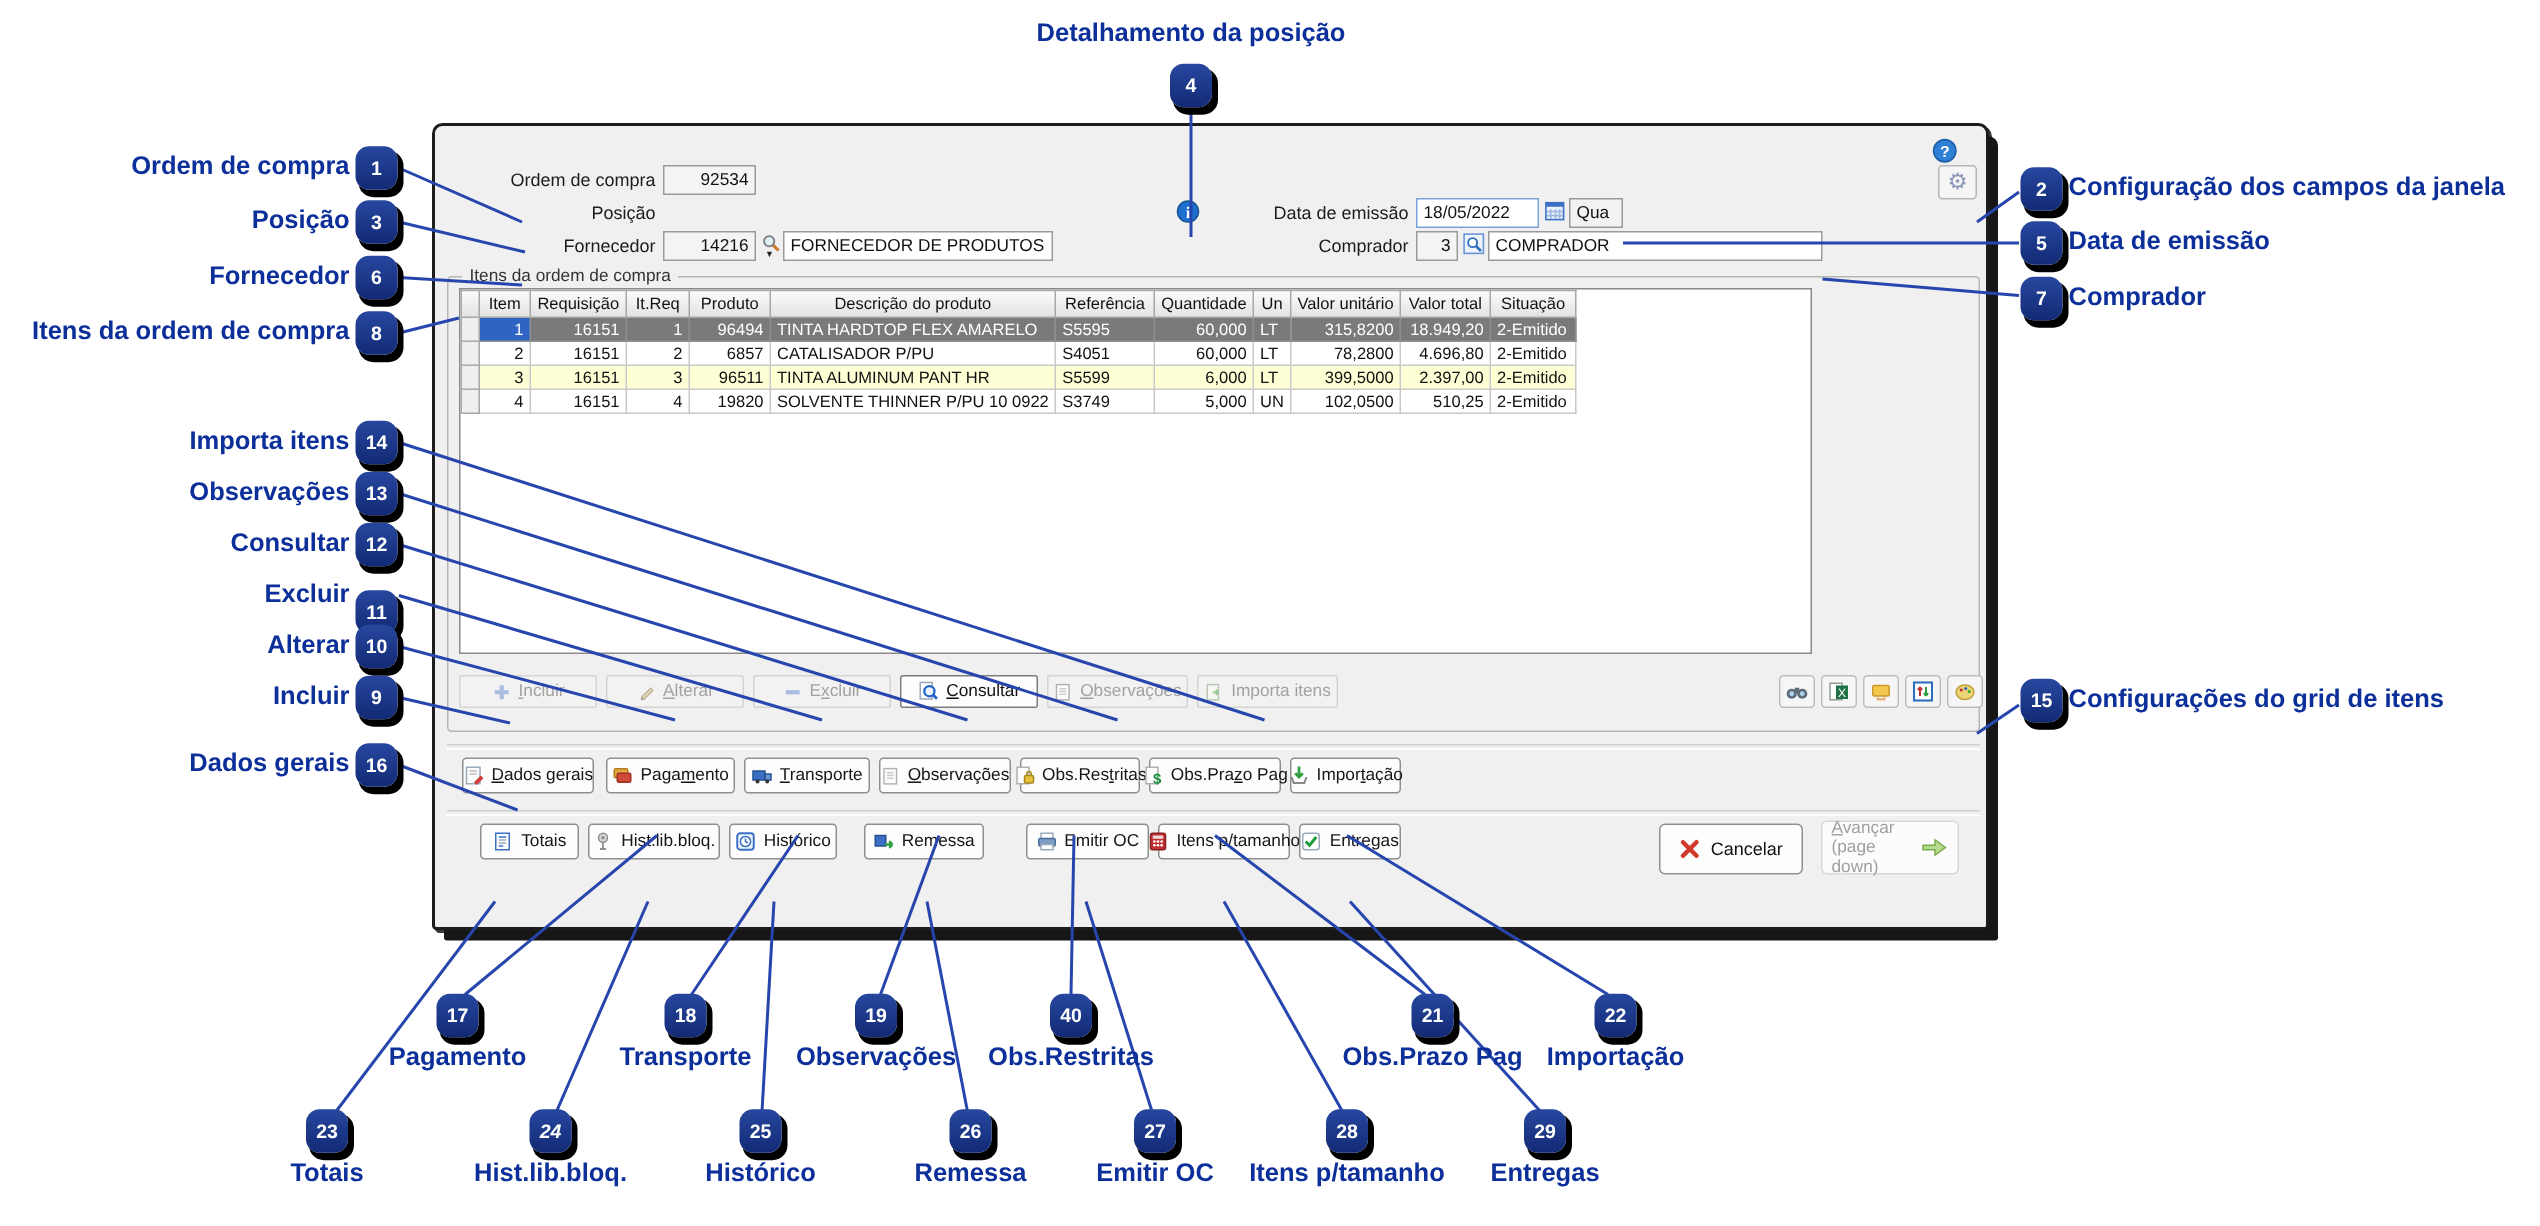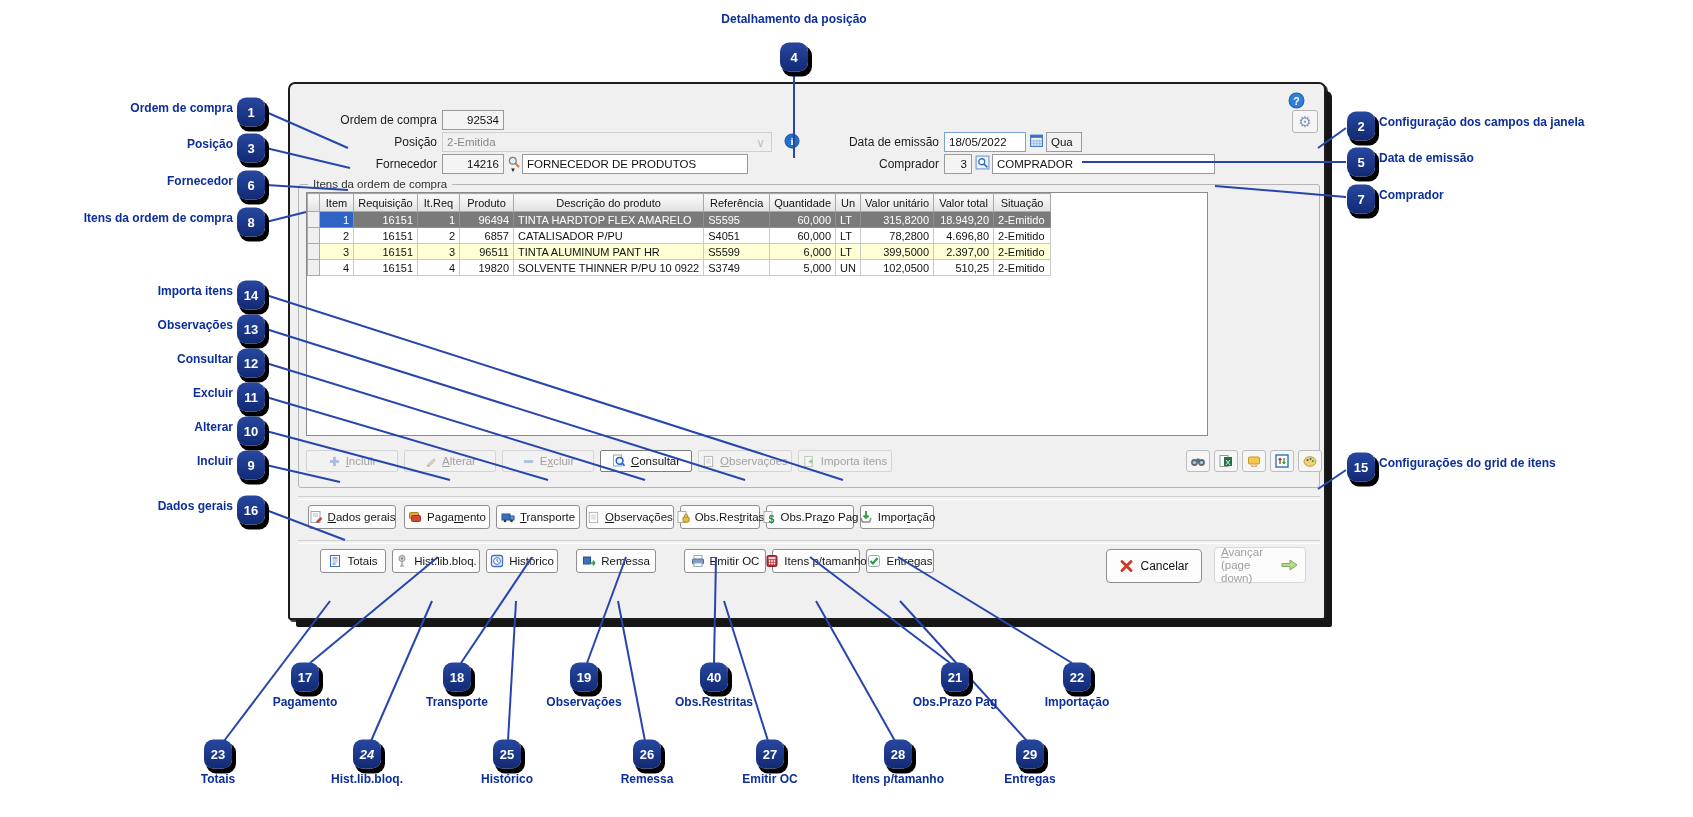--- a/index.html
+++ b/index.html
@@ -55,21 +55,21 @@
              display:flex;gap:6px;align-items:center;justify-content:center;}
   .advbtn{position:absolute;left:924px;top:463px;width:92px;height:36px;box-sizing:border-box;
           background:#fcfcfc;border:1px solid #d8d8d8;border-radius:4px;font-size:11.5px;color:#9f9f9f;
           display:flex;gap:6px;align-items:center;justify-content:flex-start;padding:0 6px;}
   
   #lines{position:absolute;left:0;top:0;z-index:5;pointer-events:none;}
   .badge{position:absolute;width:28px;height:29px;transform:translate(-50%,-50%);z-index:6;
          background:linear-gradient(180deg,#27479f,#122a75);border-radius:9px;
          box-shadow:3px 4px 0 1px #000;color:#fff;font-weight:bold;font-size:13px;
          display:flex;align-items:center;justify-content:center;}
-  .note-label{position:absolute;z-index:6;font-weight:bold;font-size:12px;color:#0c2f9a;white-space:nowrap;}
+  .note-label{position:absolute;z-index:6;font-weight:bold;font-size:17px;color:#0c2f9a;white-space:nowrap;}
   u{text-decoration:underline;}
 </style>
 </head>
 <body>
 
 <div class="stage">
 
   <svg id="lines" width="1693" height="817">
       <line x1="266" y1="112" x2="348" y2="148" stroke="#2746ad" stroke-width="2"></line>
       <line x1="266" y1="148" x2="350" y2="168" stroke="#2746ad" stroke-width="2"></line>
@@ -110,41 +110,37 @@
             <circle cx="8" cy="8" r="7" fill="#2f7fd6" stroke="#1c5fa8"></circle>
             <text x="8" y="12" font-size="10" font-weight="bold" fill="#fff" text-anchor="middle" font-family="Liberation Sans">?</text>
           </svg>
         </span>
       <button class="gearbtn" style="left:1002px;top:26px"><span>⚙</span></button>
 
       <span class="flabel" style="left:20px;top:26px;width:127px">Ordem de compra</span>
       <div class="field num" style="left:152px;top:26px;width:62px">92534</div>
 
       <span class="flabel" style="left:20px;top:48px;width:127px">Posição</span>
-      <div class="field disabled combo" style="left:152px;top:48px;width:330px">
-        <span>2-Emitida</span>
-        <span class="chev">∨</span>
-      </div>
       <span class="abs ic" style="left:494px;top:49px">
           <svg width="16" height="16" viewBox="0 0 16 16">
             <circle cx="8" cy="8" r="7" fill="#1f6fd0" stroke="#14548f"></circle>
             <text x="8" y="12" font-size="11" font-weight="bold" fill="#fff" text-anchor="middle" font-family="Liberation Serif">i</text>
           </svg>
         </span>
 
       <span class="flabel" style="left:20px;top:70px;width:127px">Fornecedor</span>
       <div class="field num" style="left:152px;top:70px;width:62px">14216</div>
       <span class="abs ic" style="left:217px;top:71px">
           <svg width="14" height="14" viewBox="0 0 14 14">
             <circle cx="5.8" cy="5.8" r="3.4" fill="#dff0f6" stroke="#7a7a7a" stroke-width="1.2"></circle>
             <line x1="8.4" y1="8.4" x2="12" y2="12" stroke="#c77b2f" stroke-width="2"></line>
           </svg>
         </span>
       <span class="abs" style="left:220px;top:83px;font-size:6px;color:#222">▼</span>
-      <div class="field" style="left:232px;top:70px;width:226px">FORNECEDOR DE PRODUTOS</div>
+      <div class="field" style="left:232px;top:70px;width:180px">FORNECEDOR DE PRODUTOS</div>
 
       <span class="flabel" style="left:540px;top:48px;width:109px">Data de emissão</span>
       <div class="field" style="left:654px;top:48px;width:82px;border-color:#7aa2d8">18/05/2022</div>
       <span class="abs ic" style="left:739px;top:49px">
           <svg width="15" height="15" viewBox="0 0 14 14">
             <rect x="1.5" y="2" width="11" height="10.5" fill="#eaf1fb" stroke="#3a6fc4"></rect>
             <rect x="1.5" y="2" width="11" height="2.5" fill="#3a6fc4"></rect>
             <g stroke="#9ab8dd" stroke-width="1">
               <line x1="4.5" y1="6" x2="4.5" y2="12"></line>
               <line x1="7.5" y1="6" x2="7.5" y2="12"></line>
@@ -547,21 +543,21 @@
       <div class="badge" style="left: 251px; top: 185px;">6</div>
       <div class="note-label" style="right: 1460px; top: 174px;">Fornecedor</div>
       <div class="badge" style="left: 251px; top: 222px;">8</div>
       <div class="note-label" style="right: 1460px; top: 211px;">Itens da ordem de compra</div>
       <div class="badge" style="left: 251px; top: 295px;">14</div>
       <div class="note-label" style="right: 1460px; top: 284px;">Importa itens</div>
       <div class="badge" style="left: 251px; top: 329px;">13</div>
       <div class="note-label" style="right: 1460px; top: 318px;">Observações</div>
       <div class="badge" style="left: 251px; top: 363px;">12</div>
       <div class="note-label" style="right: 1460px; top: 352px;">Consultar</div>
-      <div class="badge" style="left: 251px; top: 397px;">11</div>
+      <div class="badge" style="left: 251px; top: 408px;">11</div>
       <div class="note-label" style="right: 1460px; top: 386px;">Excluir</div>
       <div class="badge" style="left: 251px; top: 431px;">10</div>
       <div class="note-label" style="right: 1460px; top: 420px;">Alterar</div>
       <div class="badge" style="left: 251px; top: 465px;">9</div>
       <div class="note-label" style="right: 1460px; top: 454px;">Incluir</div>
       <div class="badge" style="left: 251px; top: 510px;">16</div>
       <div class="note-label" style="right: 1460px; top: 499px;">Dados gerais</div>
       <div class="badge" style="left: 1361px; top: 126px;">2</div>
       <div class="note-label" style="left: 1379px; top: 115px;">Configuração dos campos da janela</div>
       <div class="badge" style="left: 1361px; top: 162px;">5</div>

